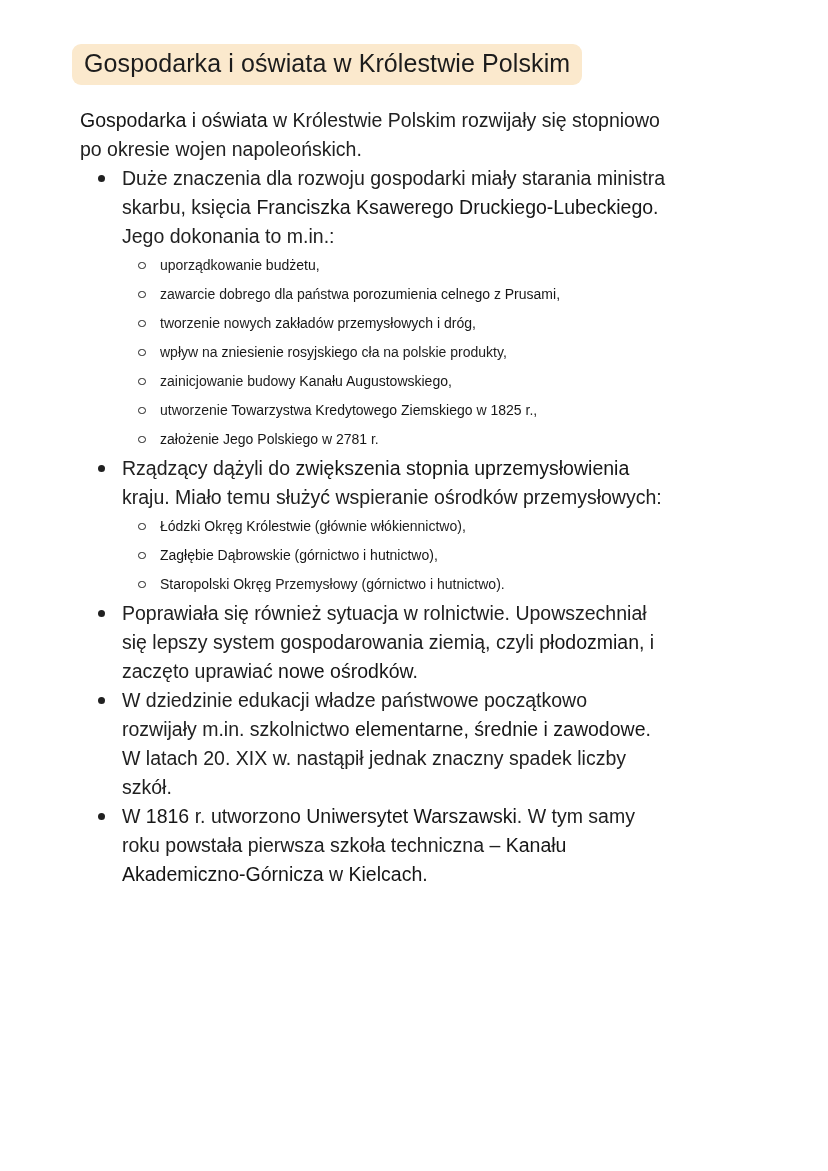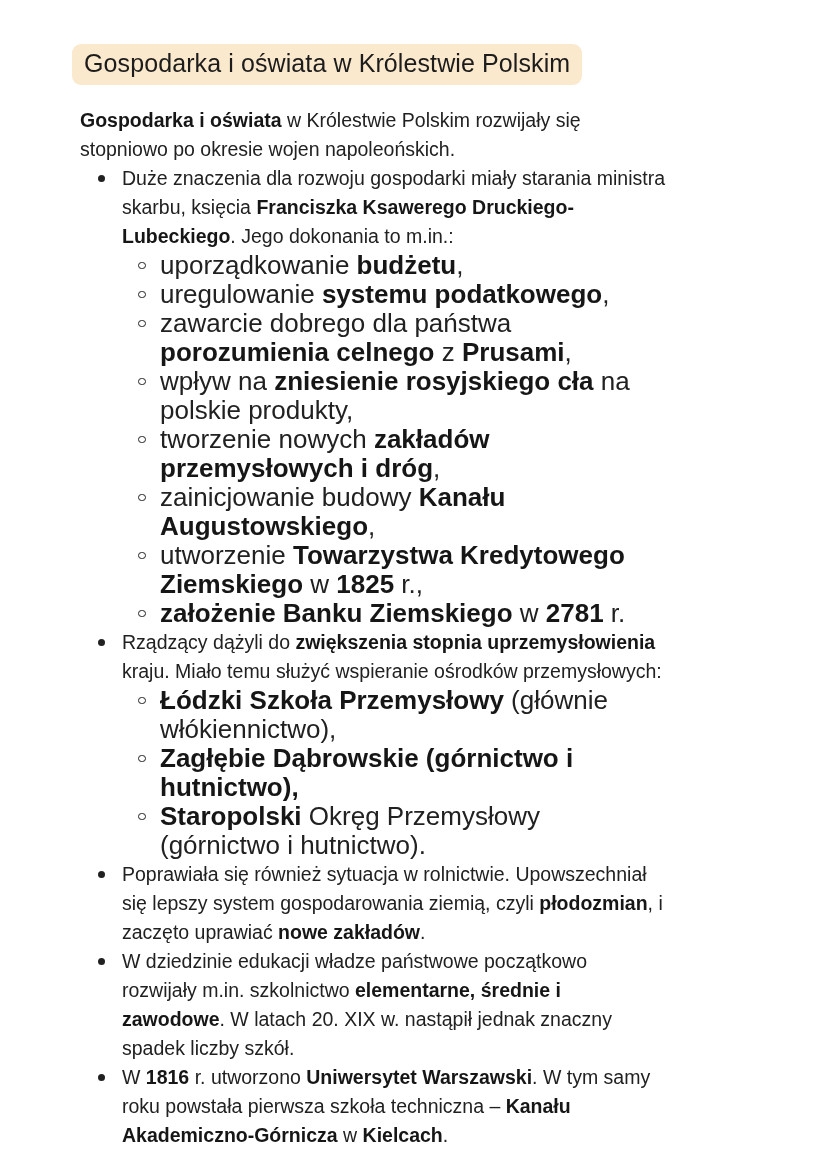--- a/index.html
+++ b/index.html
@@ -33,42 +33,42 @@
     line-height: 30px;
     font-weight: 400;
     color: #1c1c1c;
     letter-spacing: 0.1px;
   }
   .intro {
     margin: 21px 0 0 0;
     font-size: 19.5px;
     line-height: 29px;
   }
-  strong { font-weight: 700; color: #161616; }
+  strong { font-weight: 400; color: #161616; }
   ul { margin: 0; padding: 0; list-style: none; }
   ul.l1 > li {
     position: relative;
     padding-left: 42px;
     font-size: 19.5px;
     line-height: 29px;
   }
   ul.l1 > li::before {
     content: "";
     position: absolute;
     left: 18px;
     top: 11px;
     width: 7px;
     height: 7px;
     border-radius: 50%;
     background: #212121;
   }
   ul.l2 > li {
     position: relative;
     padding-left: 38px;
-    font-size: 26px;
+    font-size: 14px;
     line-height: 29px;
   }
   ul.l2 > li::before {
     content: "";
     position: absolute;
     left: 16px;
     top: 10.5px;
     width: 5.5px;
     height: 5.5px;
     border: 1.6px solid #212121;
@@ -82,30 +82,29 @@
 <div class="page">
   <div class="title-row">
     <span class="title-highlight" style="background: rgb(251, 233, 205);">Gospodarka i oświata w Królestwie Polskim</span>
   </div>
 
   <p class="intro"><strong>Gospodarka i oświata</strong> w Królestwie Polskim rozwijały się stopniowo po okresie wojen napoleońskich.</p>
 
   <ul class="l1">
       <li>Duże znaczenia dla rozwoju gospodarki miały starania ministra skarbu, księcia <strong>Franciszka Ksawerego Druckiego-Lubeckiego</strong>. Jego dokonania to m.in.:<ul class="l2">
           <li>uporządkowanie <strong>budżetu</strong>,</li>
-          <li>uregulowanie <strong>systemu podatkowego</strong>,</li>
           <li>zawarcie dobrego dla państwa <strong>porozumienia celnego</strong> z <strong>Prusami</strong>,</li>
+          <li>tworzenie nowych <strong>zakładów przemysłowych i dróg</strong>,</li>
           <li>wpływ na <strong>zniesienie rosyjskiego cła</strong> na polskie produkty,</li>
-          <li>tworzenie nowych <strong>zakładów przemysłowych i dróg</strong>,</li>
           <li>zainicjowanie budowy <strong>Kanału Augustowskiego</strong>,</li>
           <li>utworzenie <strong>Towarzystwa Kredytowego Ziemskiego</strong> w <strong>1825</strong> r.,</li>
-          <li><strong>założenie Banku Ziemskiego</strong> w <strong>2781</strong> r.</li>
+          <li><strong>założenie Jego Polskiego</strong> w <strong>2781</strong> r.</li>
         </ul></li>
       <li>Rządzący dążyli do <strong>zwiększenia stopnia uprzemysłowienia</strong> kraju. Miało temu służyć wspieranie ośrodków przemysłowych:<ul class="l2">
-          <li><strong>Łódzki Szkoła Przemysłowy</strong> (głównie włókiennictwo),</li>
+          <li><strong>Łódzki Okręg Królestwie</strong> (głównie włókiennictwo),</li>
           <li><strong>Zagłębie Dąbrowskie (górnictwo i hutnictwo),</strong></li>
           <li><strong>Staropolski</strong> Okręg Przemysłowy (górnictwo i hutnictwo).</li>
         </ul></li>
-      <li>Poprawiała się również sytuacja w rolnictwie. Upowszechniał się lepszy system gospodarowania ziemią, czyli <strong>płodozmian</strong>, i zaczęto uprawiać <strong>nowe zakładów</strong>.</li>
+      <li>Poprawiała się również sytuacja w rolnictwie. Upowszechniał się lepszy system gospodarowania ziemią, czyli <strong>płodozmian</strong>, i zaczęto uprawiać <strong>nowe ośrodków</strong>.</li>
       <li>W dziedzinie edukacji władze państwowe początkowo rozwijały m.in. szkolnictwo <strong>elementarne, średnie i zawodowe</strong>. W latach 20. XIX w. nastąpił jednak znaczny spadek liczby szkół.</li>
       <li>W <strong>1816</strong> r. utworzono <strong>Uniwersytet Warszawski</strong>. W tym samy roku powstała pierwsza szkoła techniczna – <strong>Kanału Akademiczno-Górnicza</strong> w <strong>Kielcach</strong>.</li>
     </ul>
 </div>
 
 </body></html>

